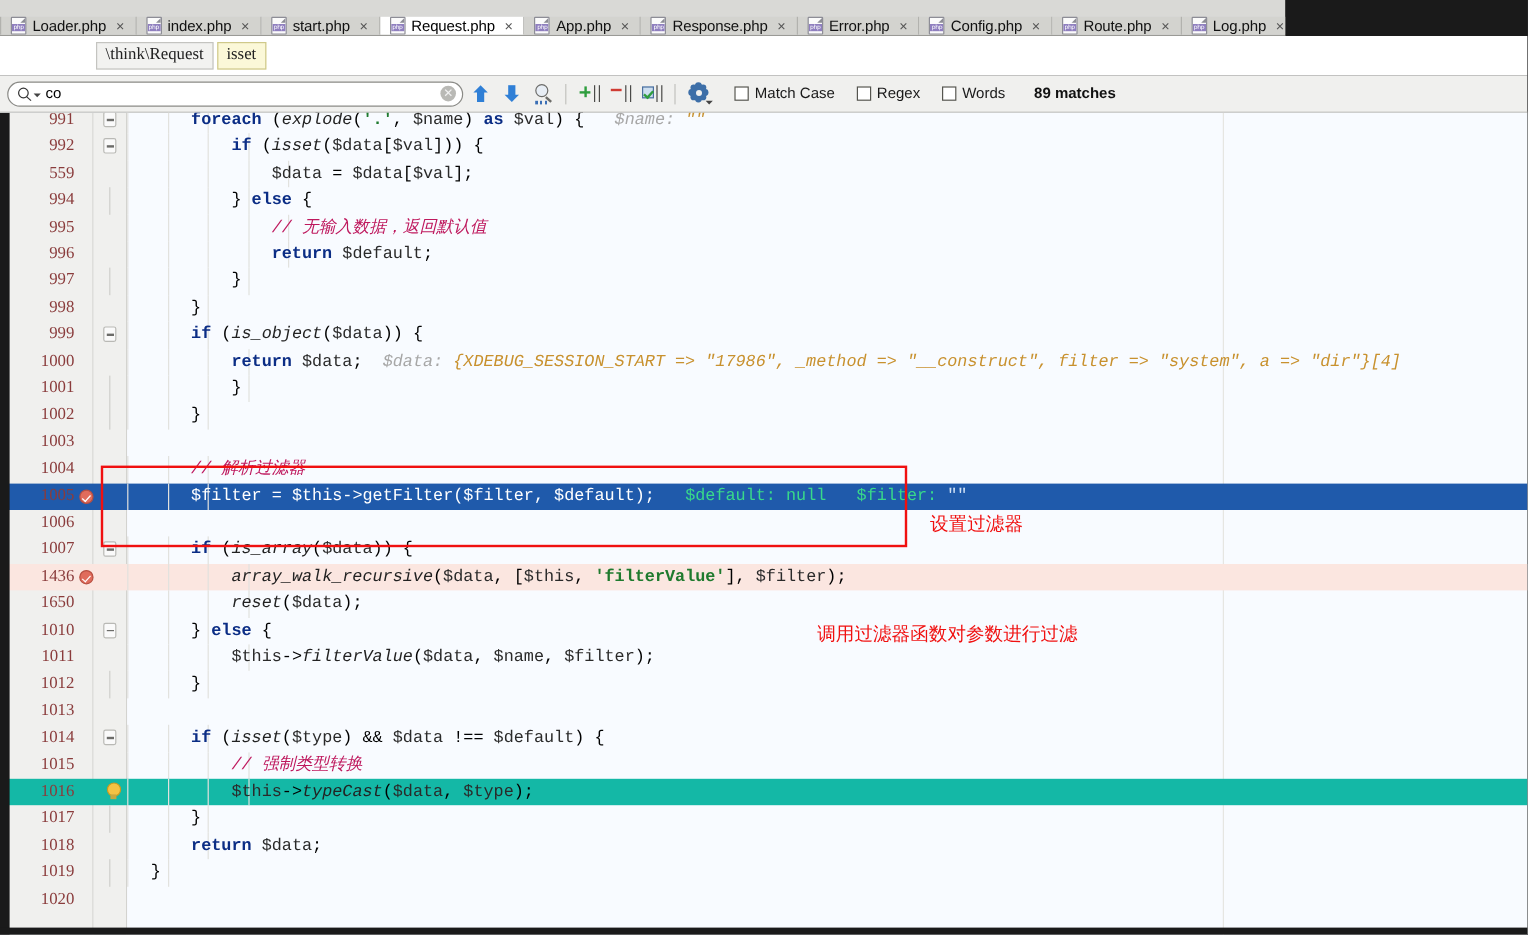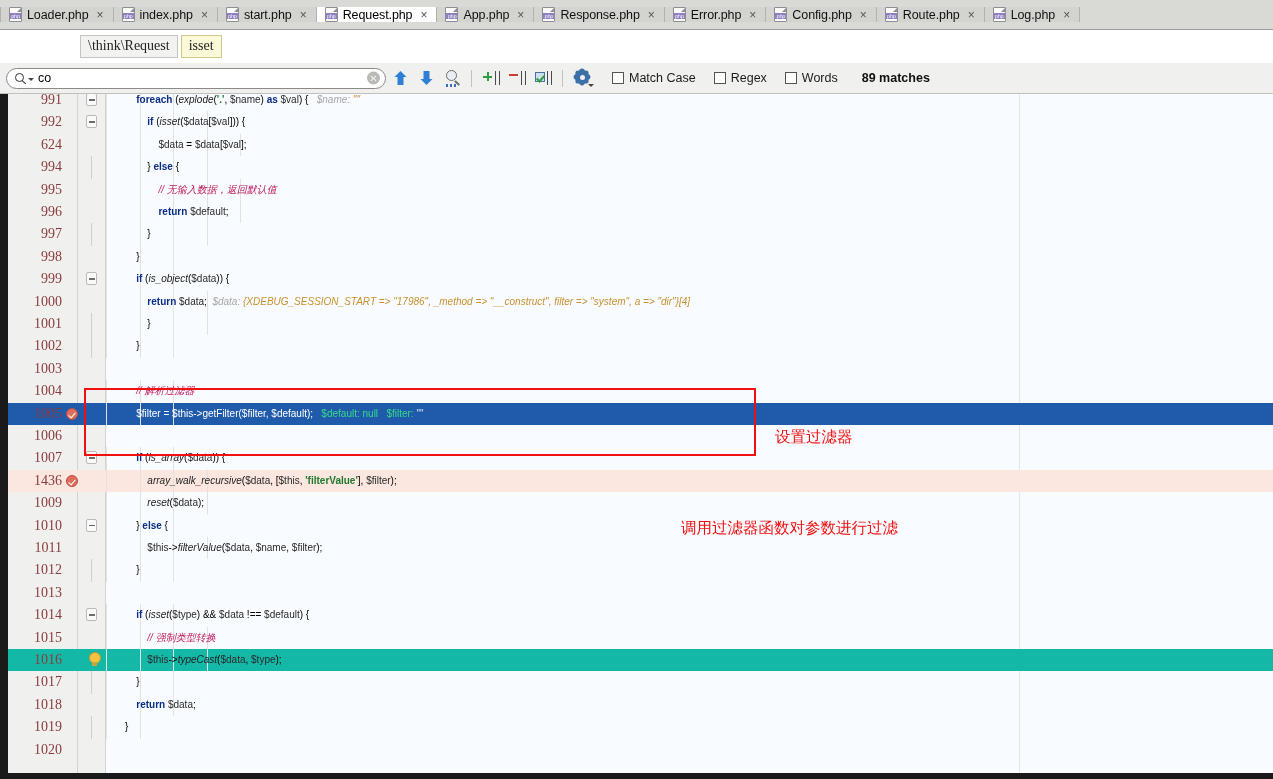--- a/index.html
+++ b/index.html
@@ -12,24 +12,24 @@
   }
   #app {
     position: relative;
     width: 1273px; height: 779px;
     background: #1a1a1a;
   }
 
   
   .tabbar {
     position: absolute; left: 0; top: 0;
-    width: 1273px; height: 30px;
+    width: 1071px; height: 30px;
     background: #d9d9d6;
     border-bottom: 1px solid #9a9a96;
-    display: flex; align-items: center;
+    display: flex; align-items: flex-end;
     overflow: hidden;
   }
   .tab {
     display: flex; align-items: center;
     gap: 5px;
     padding: 0 9px 0 8px;
     background: #d3d3cf;
     border-right: 1px solid #b2b2ae;
     font-size: 12.5px;
     color: #111;
@@ -372,23 +372,23 @@
     position: absolute; left: 2px; top: 5px;
     width: 6px; height: 1.5px; background: #6c6c69;
   }
   .fold.plain { border: none; background: none; }
   .fold.plain::after { display: none; }
   .foldline {
     position: absolute; left: 91px; top: 0;
     width: 1px; height: 22.4px; background: #cfcfcb;
   }
   .code {
-    position: absolute; left: 114px; right: 0;
-    font-family: Liberation Sans, sans-serif;
-    font-size: 10px;
+    position: absolute; left: 92px; right: 0;
+    font-family: Liberation Mono, monospace;
+    font-size: 14px;
     line-height: 22.4px;
     color: #000;
     white-space: pre;
   }
   .indent { position: absolute; top: 0; width: 1px; height: 22.4px; background: #e2e2de; }
 
   
   .kw   { color: #0b2d85; font-weight: bold; }
   .fn   { color: #222; font-style: italic; }
   .var  { color: #2a2a2a; }
@@ -594,21 +594,21 @@
         <div class="row" style="top: 17.4px;">
           <span class="ln">992</span>
           <span class="fold"></span>
           <span class="indent" style="left:106px"></span>
           <span class="indent" style="left:139.6px"></span>
           <span class="indent" style="left:173.2px"></span>
           <span class="indent" style="left:206.8px"></span>
           <span class="code"><span class="pm">            </span><span class="kw">if</span><span class="pm"> (</span><span class="fn">isset</span><span class="pm">(</span><span class="var">$data</span><span class="pm">[</span><span class="var">$val</span><span class="pm">])) {</span></span>
         </div>
         <div class="row" style="top: 39.8px;">
-          <span class="ln">624</span>
+          <span class="ln">559</span>
           <span class="indent" style="left:106px"></span>
           <span class="indent" style="left:139.6px"></span>
           <span class="indent" style="left:173.2px"></span>
           <span class="indent" style="left:206.8px"></span>
           <span class="indent" style="left:240.4px"></span>
           <span class="code"><span class="pm">                </span><span class="var">$data</span><span class="pm"> = </span><span class="var">$data</span><span class="pm">[</span><span class="var">$val</span><span class="pm">];</span></span>
         </div>
         <div class="row" style="top: 62.2px;">
           <span class="ln">994</span>
           <span class="fold plain"></span>
@@ -723,21 +723,21 @@
         <div class="row bpline" style="top: 375.8px;">
           <span class="ln">1436</span>
           <span class="bp"></span>
           <span class="indent" style="left:106px"></span>
           <span class="indent" style="left:139.6px"></span>
           <span class="indent" style="left:173.2px"></span>
           <span class="indent" style="left:206.8px"></span>
           <span class="code"><span class="pm">            </span><span class="fn">array_walk_recursive</span><span class="pm">(</span><span class="var">$data</span><span class="pm">, [</span><span class="var">$this</span><span class="pm">, </span><span class="str">'filterValue'</span><span class="pm">], </span><span class="var">$filter</span><span class="pm">);</span></span>
         </div>
         <div class="row" style="top: 398.2px;">
-          <span class="ln">1009</span>
+          <span class="ln">1650</span>
           <span class="indent" style="left:106px"></span>
           <span class="indent" style="left:139.6px"></span>
           <span class="indent" style="left:173.2px"></span>
           <span class="indent" style="left:206.8px"></span>
           <span class="code"><span class="pm">            </span><span class="fn">reset</span><span class="pm">(</span><span class="var">$data</span><span class="pm">);</span></span>
         </div>
         <div class="row" style="top: 420.6px;">
           <span class="ln">1010</span>
           <span class="fold"></span>
           <span class="indent" style="left:106px"></span>

